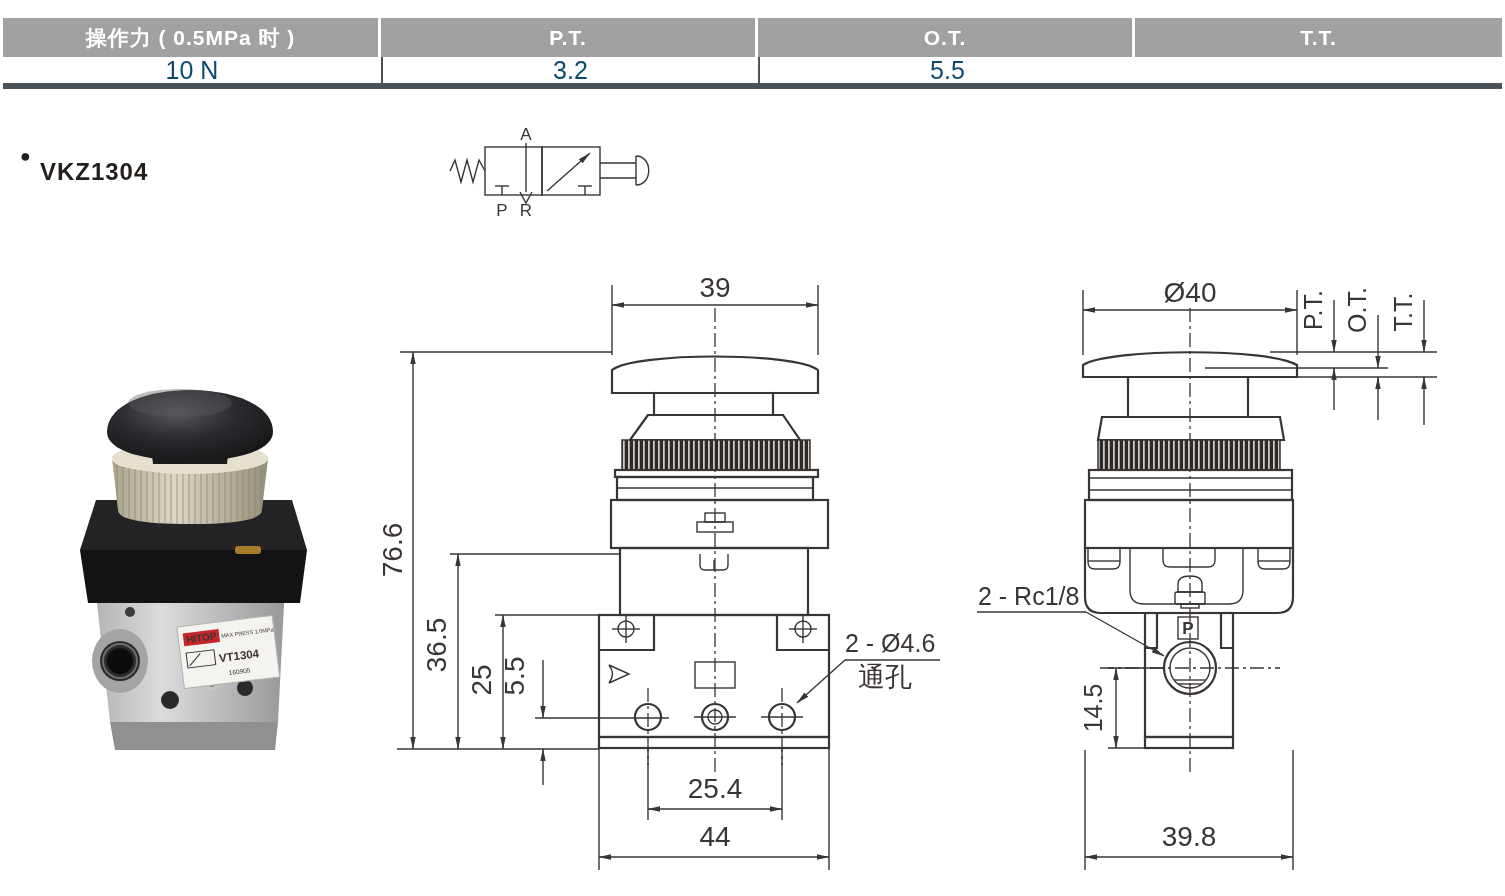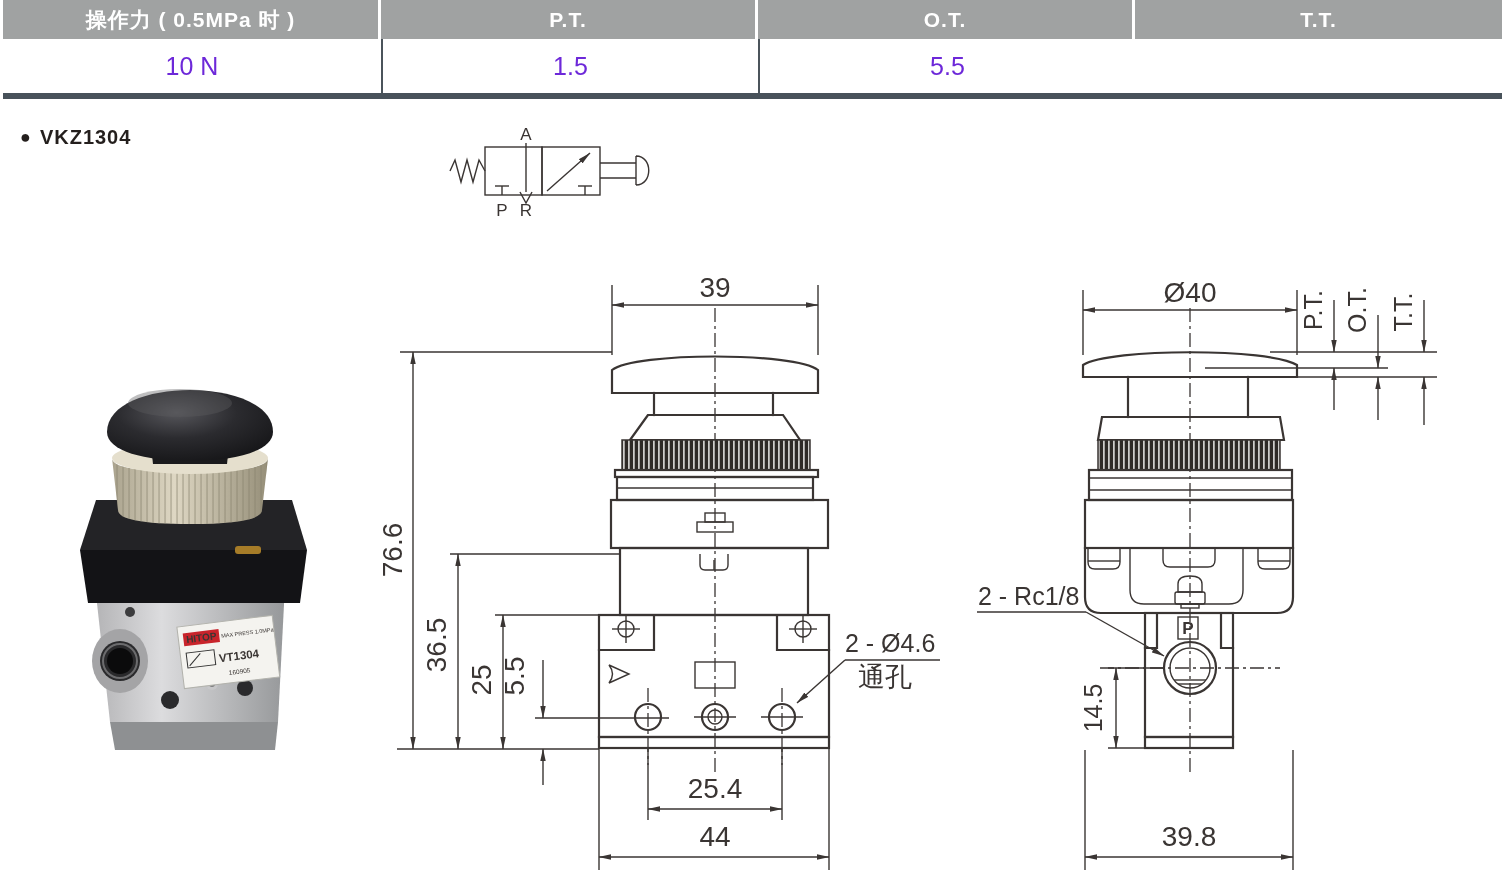--- a/index.html
+++ b/index.html
@@ -3,35 +3,35 @@
 <meta charset="utf-8">
 <style>
   html,body{margin:0;padding:0;background:#fff;}
   #page{position:relative;width:1505px;height:896px;background:#ffffff;overflow:hidden;
         font-family:"Liberation Sans","DejaVu Sans",sans-serif;color:#2b2b2b;}
   svg{overflow:visible;display:block;}
   svg text{font-family:"Liberation Sans","DejaVu Sans",sans-serif;fill:#3a3533;}
   .abs{position:absolute;}
 
   
-  .spec-table{position:absolute;left:3px;top:0;width:1499px;}
+  .spec-table{position:absolute;left:3px;top:18px;width:1499px;}
   .spec-head{display:grid;grid-template-columns:375px 374px 374px 1fr;gap:3px;}
   .spec-head .cell{background:#a0a2a2;color:#ffffff;font-weight:bold;font-size:21px;
                    height:39px;display:flex;align-items:center;justify-content:center;letter-spacing:1px;}
   .spec-body{display:grid;grid-template-columns:378px 377px 377px 1fr;}
-  .spec-body .cell{height:54px;font-size:25px;color:#6d28d9;display:flex;align-items:center;
+  .spec-body .cell{height:26px;font-size:25px;color:#0c4a6e;display:flex;align-items:center;
                    justify-content:center;border-left:2px solid #4b545b;}
   .spec-body .cell:first-child{border-left:none;}
   .spec-bottom{height:6px;background:#48525a;}
 
   
   .sec-title{position:absolute;left:20px;top:126px;display:flex;align-items:center;
              font-weight:bold;color:#241f1d;}
   .sec-title .bullet{font-size:18px;margin-right:9px;}
-  .sec-title .txt{font-size:20px;letter-spacing:1px;}
+  .sec-title .txt{font-size:24px;letter-spacing:1px;margin-top:32px;}
 
   .draw{stroke:#3a3533;fill:none;stroke-width:2.2;stroke-linecap:square;}
   .thin{stroke:#3a3533;fill:none;stroke-width:1.4;}
   .cl{stroke:#3a3533;fill:none;stroke-width:1.3;stroke-dasharray:14 4 3 4;}
   .dimtxt{font-size:28px;}
   .dimtxt2{font-size:25px;}
 </style>
 </head>
 <body>
 
@@ -39,21 +39,21 @@
 
   <div class="spec-table">
     <div class="spec-head">
       <div class="cell">操作力 ( 0.5MPa 时 )</div>
       <div class="cell">P.T.</div>
       <div class="cell">O.T.</div>
       <div class="cell">T.T.</div>
     </div>
     <div class="spec-body">
       <div class="cell">10 N</div>
-      <div class="cell">1.5</div>
+      <div class="cell">3.2</div>
       <div class="cell">5.5</div>
     </div>
     <div class="spec-bottom"></div>
   </div>
 
   <div class="sec-title">
     <span class="bullet">●</span>
     <span class="txt">VKZ1304</span>
   </div>
 

